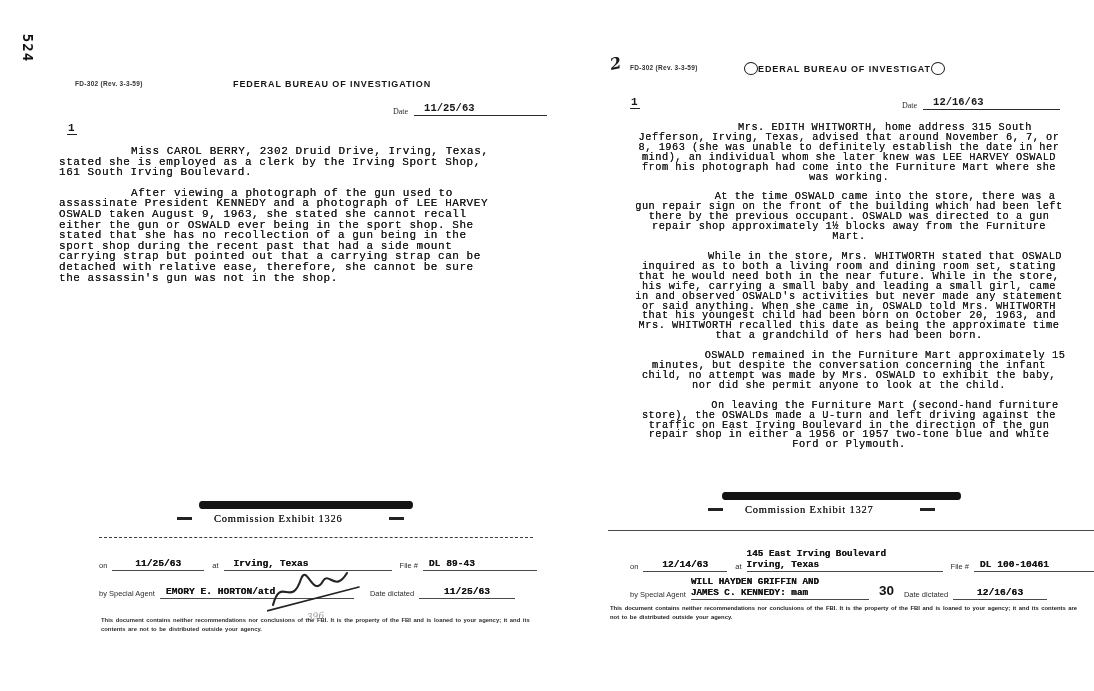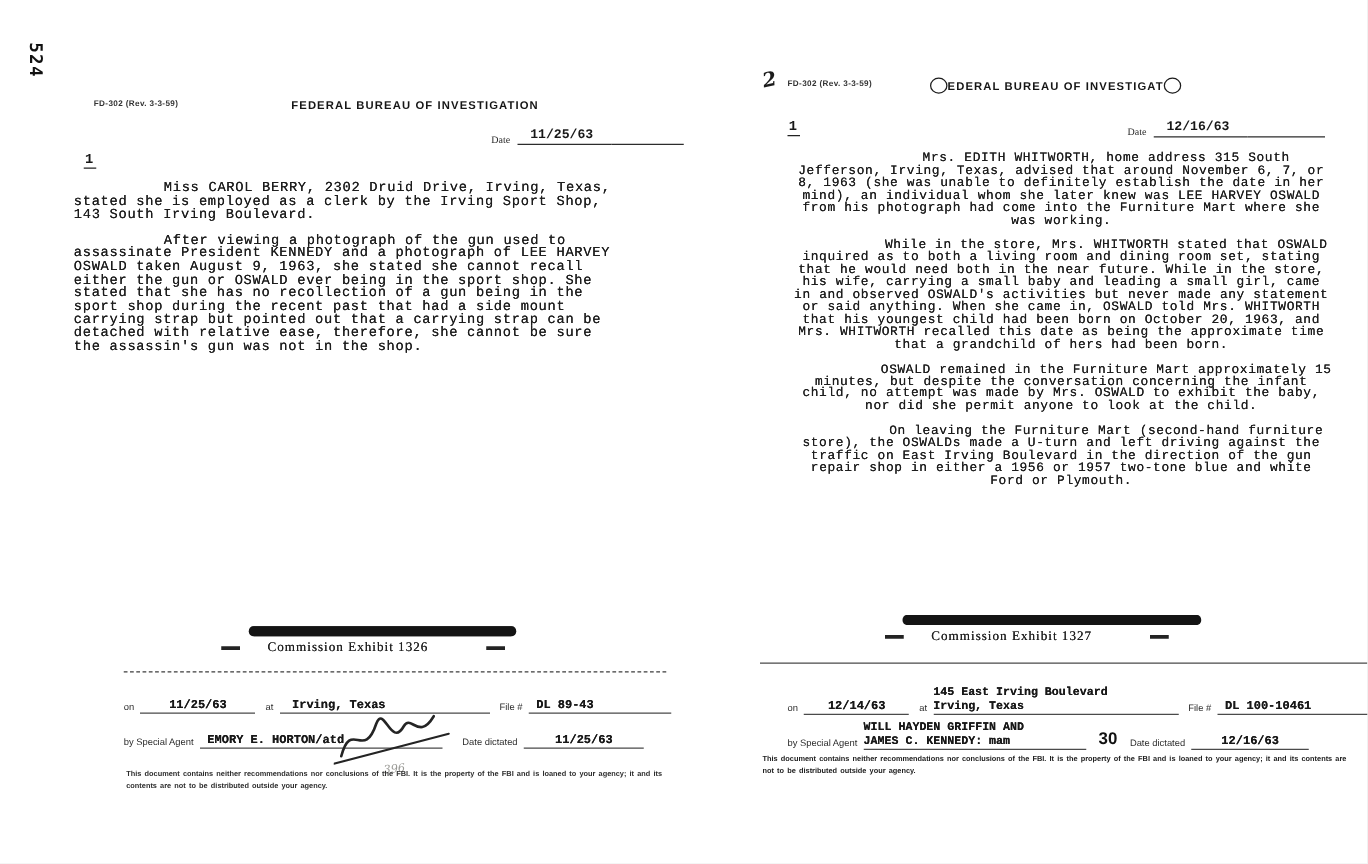--- a/index.html
+++ b/index.html
@@ -76,21 +76,21 @@
 
     <div class="date-line" style="left:338px;top:32px;">
       <span class="date-label">Date</span>
       <span class="date-value">11/25/63</span>
       <span class="date-tail" style="width:58px;"></span>
     </div>
 
     <div class="page-marker" style="left:12px;top:52px;">1</div>
 
     <div class="body-text bt-left" style="left:4px;top:76px;width:438px;">
-      <p>Miss CAROL BERRY, 2302 Druid Drive, Irving, Texas, stated she is employed as a clerk by the Irving Sport Shop, 143 South Irving Boulevard.</p>
+      <p>Miss CAROL BERRY, 2302 Druid Drive, Irving, Texas, stated she is employed as a clerk by the Irving Sport Shop, 161 South Irving Boulevard.</p>
       <p>After viewing a photograph of the gun used to assassinate President KENNEDY and a photograph of LEE HARVEY OSWALD taken August 9, 1963, she stated she cannot recall either the gun or OSWALD ever being in the sport shop.  She stated that she has no recollection of a gun being in the sport shop during the recent past that had a side mount carrying strap but pointed out that a carrying strap can be detached with relative ease, therefore, she cannot be sure the assassin's gun was not in the shop.</p>
     </div>
 
     <div class="stamp" style="left:122px;top:431px;width:250px;">
       <div class="stamp-bar" style="margin-left:22px;width:213px;"></div>
       <div class="stamp-row">
         <span class="stamp-dash"></span>
         <span class="stamp-label">Commission Exhibit 1326</span>
         <span class="stamp-dash"></span>
       </div>
@@ -139,20 +139,21 @@
     <div class="page-marker" style="left:22px;top:44px;">1</div>
 
     <div class="date-line" style="left:294px;top:44px;">
       <span class="date-label">Date</span>
       <span class="date-value">12/16/63</span>
       <span class="date-tail" style="width:62px;"></span>
     </div>
 
     <div class="body-text bt-right" style="left:24px;top:71px;width:434px;">
       <p>Mrs. EDITH WHITWORTH, home address 315 South Jefferson, Irving, Texas, advised that around November 6, 7, or 8, 1963 (she was unable to definitely establish the date in her mind), an individual whom she later knew was LEE HARVEY OSWALD from his photograph had come into the Furniture Mart where she was working.</p>
+      <p>At the time OSWALD came into the store, there was a gun repair sign on the front of the building which had been left there by the previous occupant.  OSWALD was directed to a gun repair shop approximately 1½ blocks away from the Furniture Mart.</p>
       <p>While in the store, Mrs. WHITWORTH stated that OSWALD inquired as to both a living room and dining room set, stating that he would need both in the near future.  While in the store, his wife, carrying a small baby and leading a small girl, came in and observed OSWALD's activities but never made any statement or said anything.  When she came in, OSWALD told Mrs. WHITWORTH that his youngest child had been born on October 20, 1963, and Mrs. WHITWORTH recalled this date as being the approximate time that a grandchild of hers had been born.</p>
       <p>OSWALD remained in the Furniture Mart approximately 15 minutes, but despite the conversation concerning the infant child, no attempt was made by Mrs. OSWALD to exhibit the baby, nor did she permit anyone to look at the child.</p>
       <p>On leaving the Furniture Mart (second-hand furniture store), the OSWALDs made a U-turn and left driving against the traffic on East Irving Boulevard in the direction of the gun repair shop in either a 1956 or 1957 two-tone blue and white Ford or Plymouth.</p>
     </div>
 
     <div class="stamp" style="left:100px;top:440px;width:280px;">
       <div class="stamp-bar" style="margin-left:14px;width:238px;"></div>
       <div class="stamp-row">
         <span class="stamp-dash"></span>
         <span class="stamp-label">Commission Exhibit 1327</span>

